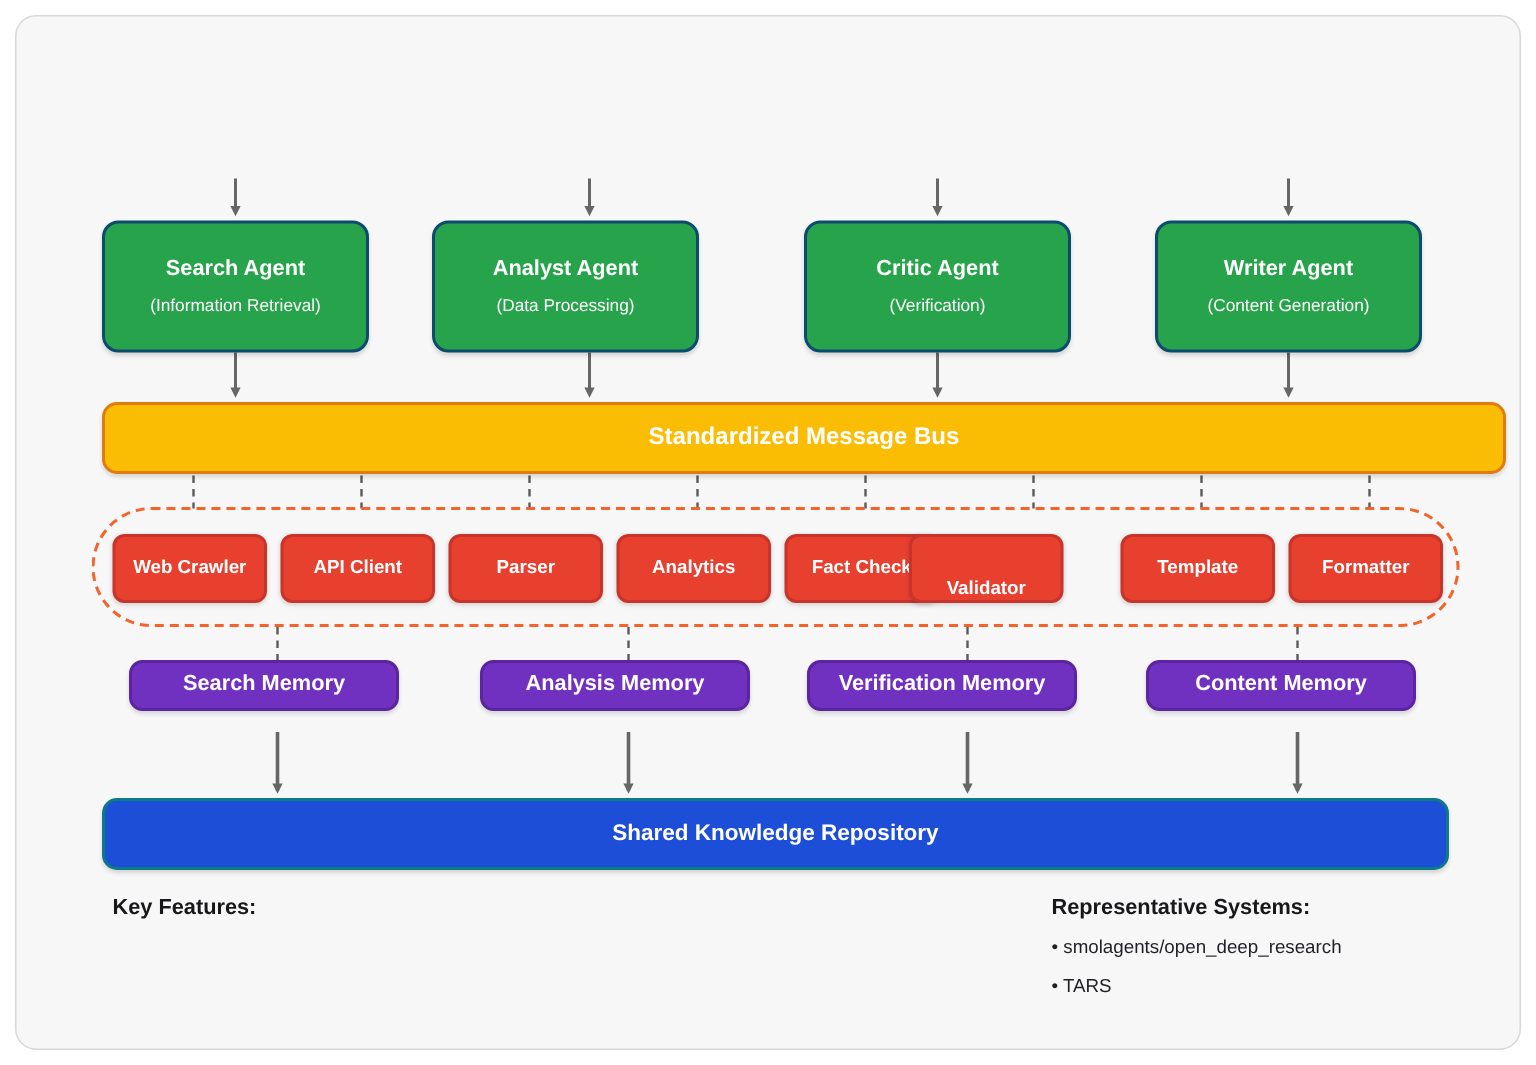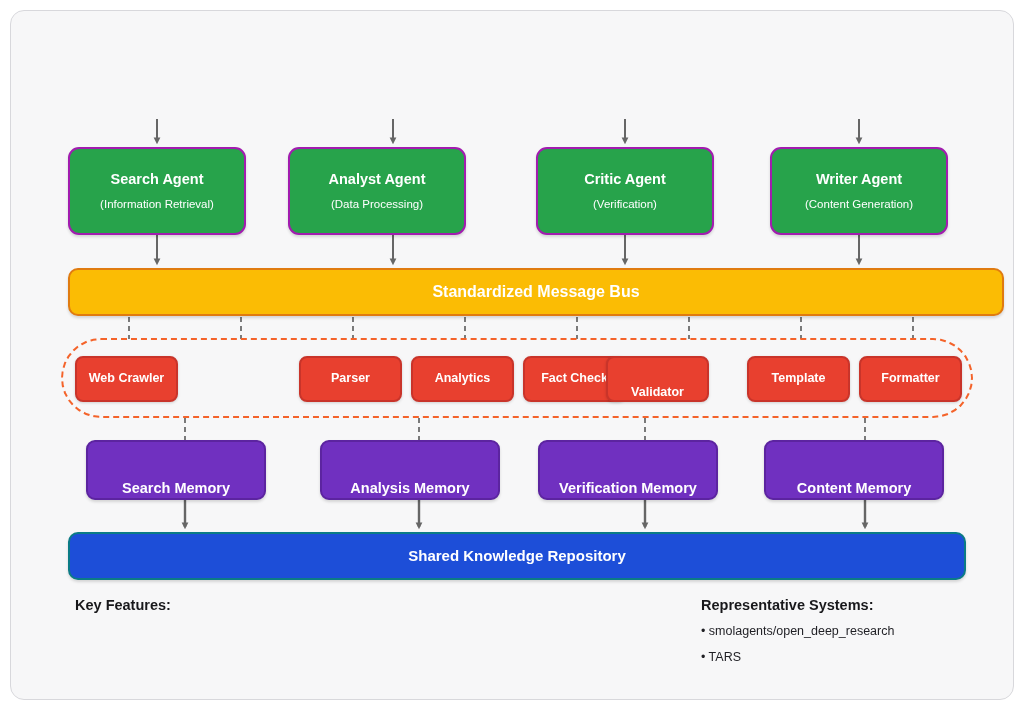--- a/index.html
+++ b/index.html
@@ -73,21 +73,21 @@
     font-weight: bold;
     border-radius: 11px;
     box-shadow: 0 2px 3px rgba(0,0,0,0.14);
   }
 
   .agent {
     top: 136px;
     width: 178px;
     height: 88px;
     background: #27a34b;
-    border: 2px solid #a21caf;
+    border: 2px solid #0c4a6e;
     box-shadow: 0 2px 3px rgba(0,0,0,0.14);
     border-radius: 11px;
   }
   .agent .name {
     font-size: 14.5px;
     font-weight: bold;
     margin-bottom: 9px;
   }
   .agent .sub {
     font-size: 11.5px;
@@ -140,28 +140,27 @@
   .tool.t2 { left: 288px; }
   .tool.t3 { left: 400px; }
   .tool.t4 { left: 512px; }
   .tool.t5 { left: 595px; justify-content: flex-end; }
   .tool.t6 { left: 736px; }
   .tool.t7 { left: 848px; }
 
   .memory {
     top: 429px;
     width: 180px;
-    height: 60px;
+    height: 34px;
     background: #7030c0;
     border: 2px solid #5c24a0;
     font-size: 14.5px;
     font-weight: bold;
     border-radius: 9px;
     box-shadow: 0 2px 3px rgba(0,0,0,0.14);
-    justify-content: flex-end;
   }
   .memory.m0 { left: 75px; }
   .memory.m1 { left: 309px; }
   .memory.m2 { left: 527px; }
   .memory.m3 { left: 753px; }
 
   .repo {
     left: 57px;
     top: 521px;
     width: 898px;
@@ -292,20 +291,23 @@
 
     <div class="box bus">
       <span>Standardized Message Bus</span>
     </div>
 
     <div class="tools-frame"></div>
 
     <div class="box tool t0">
       <span>Web Crawler</span>
     </div>
+    <div class="box tool t1">
+      <span>API Client</span>
+    </div>
     <div class="box tool t2">
       <span>Parser</span>
     </div>
     <div class="box tool t3">
       <span>Analytics</span>
     </div>
     <div class="box tool t4">
       <span>Fact Check</span>
     </div>
     <div class="box tool t5">

